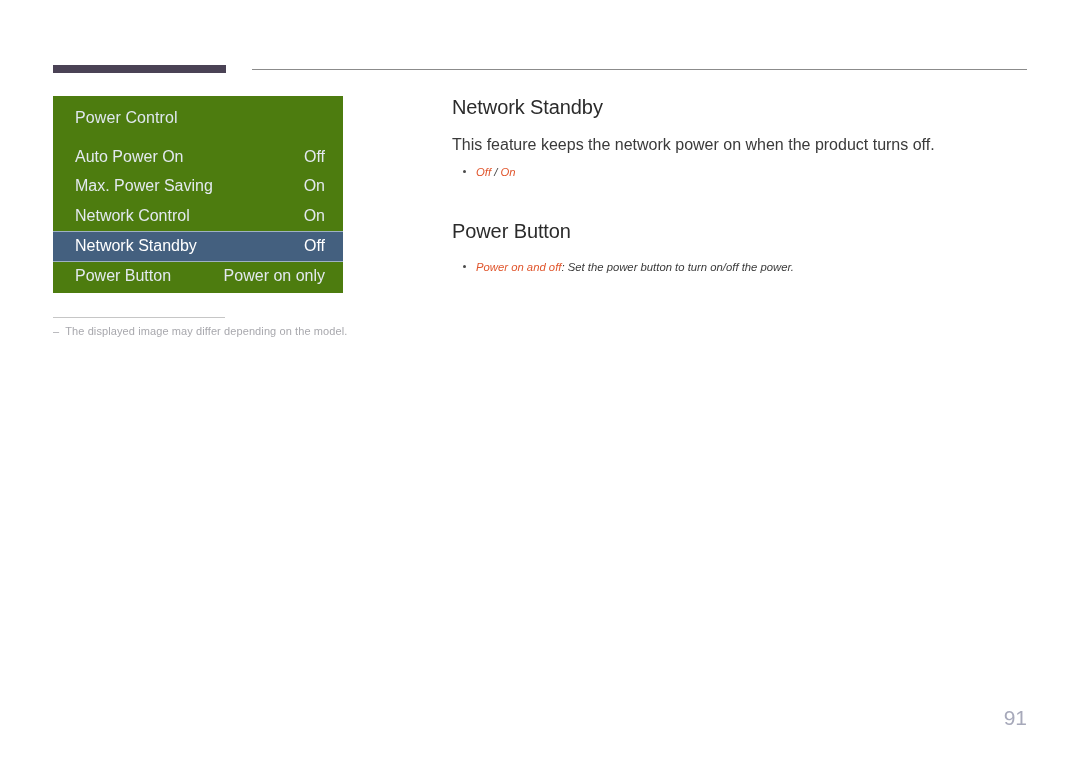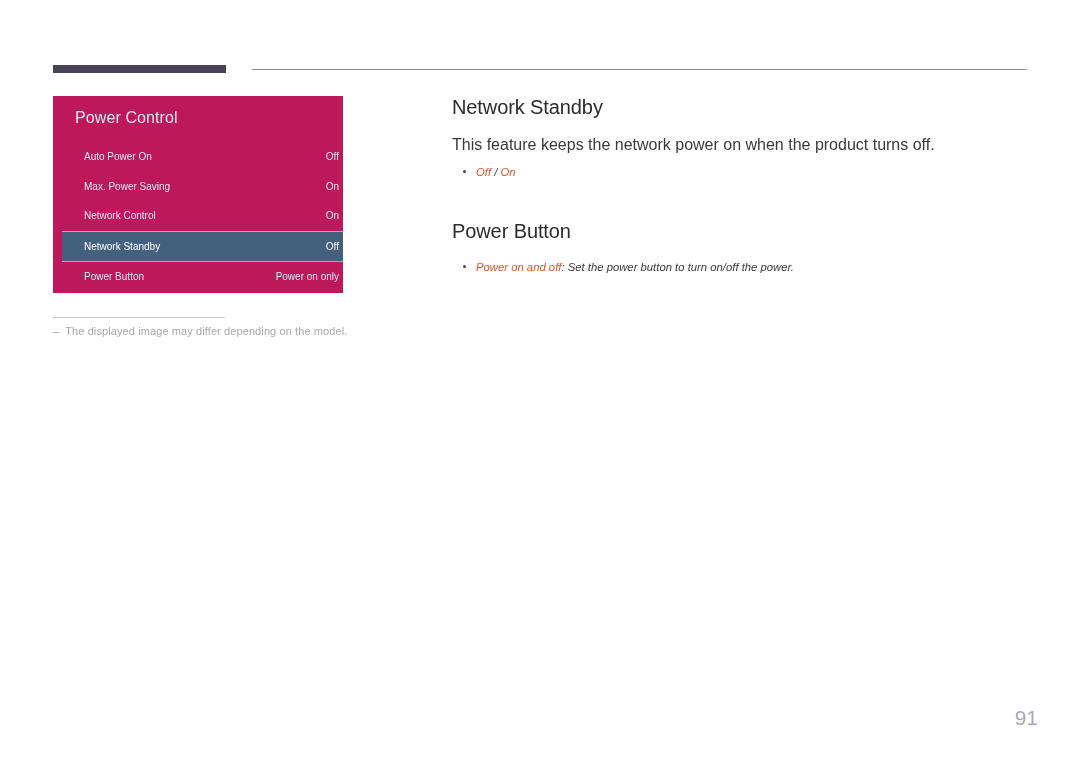--- a/index.html
+++ b/index.html
@@ -35,21 +35,21 @@
     background: #8b8b8b;
   }
 
   
   .osd-panel {
     position: absolute;
     left: 53px;
     top: 96px;
     width: 290px;
     height: 197px;
-    background: #be185d;
+    background: #4d7c0f;
     box-sizing: border-box;
   }
   .osd-title {
     position: absolute;
     left: 22px;
     top: 13px;
     font-size: 16px;
     color: #dfe7ee;
     letter-spacing: 0.1px;
   }
@@ -57,25 +57,24 @@
     position: absolute;
     left: 0;
     top: 46px;
     right: 0;
   }
   .osd-row {
     position: relative;
     height: 29.5px;
     display: flex;
     align-items: center;
-    padding: 0 4px 0 22px;
+    padding: 0 18px 0 22px;
     box-sizing: border-box;
-    font-size: 10px;
+    font-size: 16px;
     color: #e3e9ef;
-    margin-left: 9px;
   }
   .osd-row .lbl { flex: 1 1 auto; }
   .osd-row .val { flex: 0 0 auto; }
   .osd-row.selected {
     background: #44607f;
     border-top: 1px solid #9eb1c4;
     border-bottom: 1px solid #9eb1c4;
     height: 31px;
     color: #ffffff;
   }
@@ -143,21 +142,21 @@
     height: 3px;
     background: #4a4a4a;
     border-radius: 50%;
   }
   .hl { color: #e0552c; }
   .sep { color: #3a3a3a; }
 
   
   .page-num {
     position: absolute;
-    left: 11px;
+    left: 0;
     top: 706px;
     width: 1027px;
     text-align: right;
     font-size: 21px;
     color: #a7a9ba;
   }
 </style>
 </head>
 <body>
 

